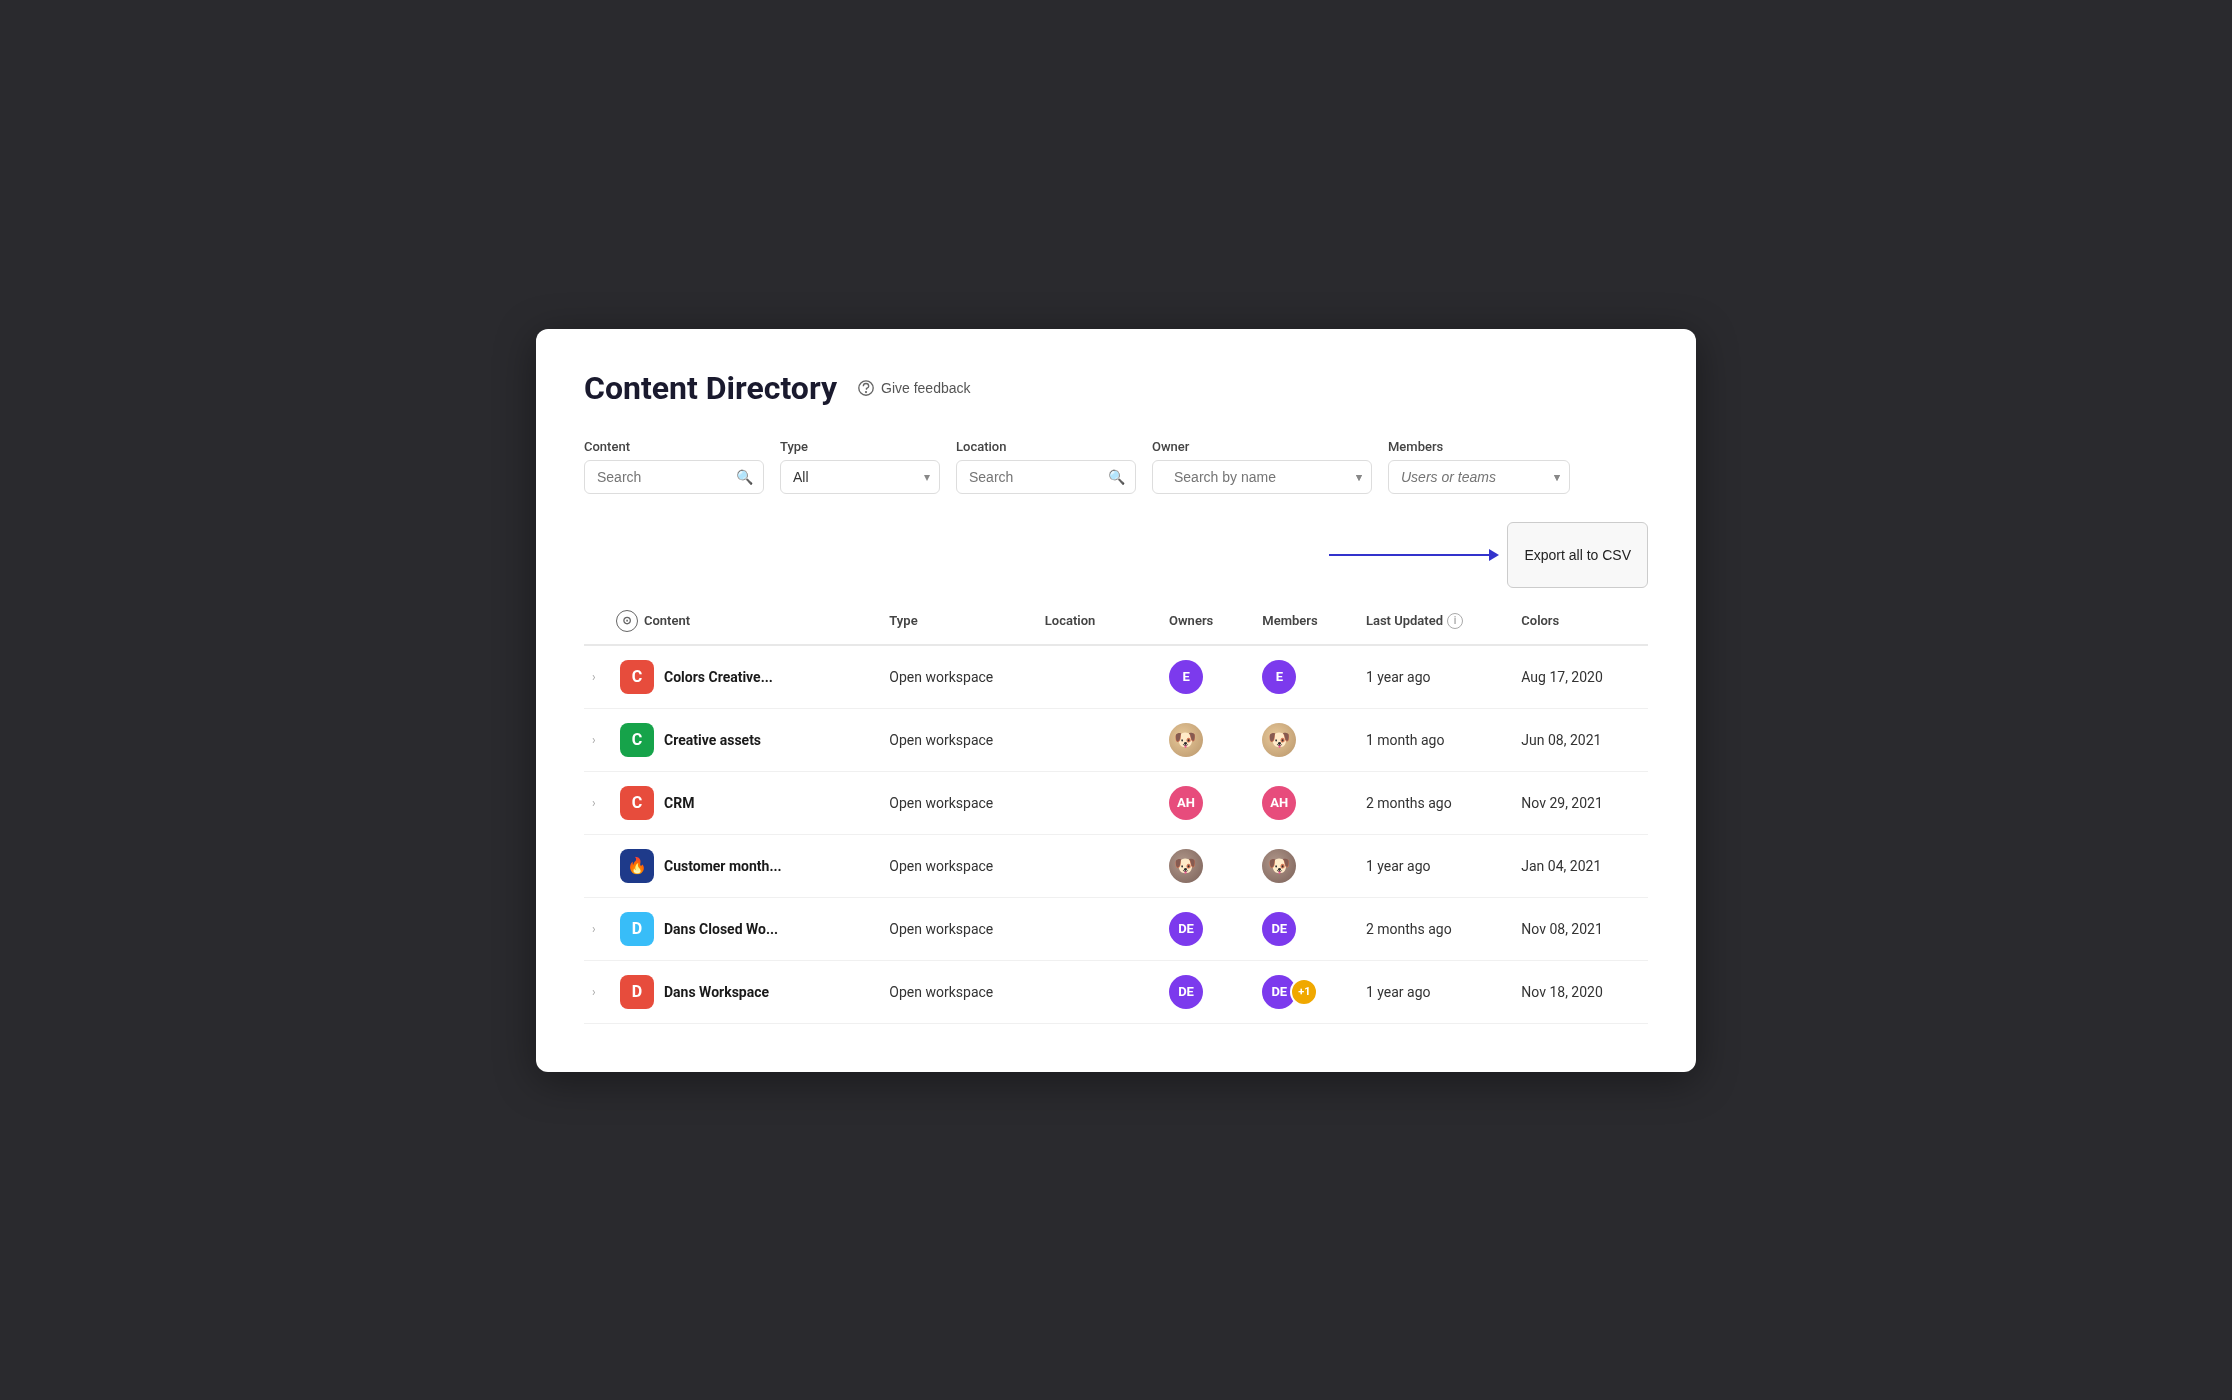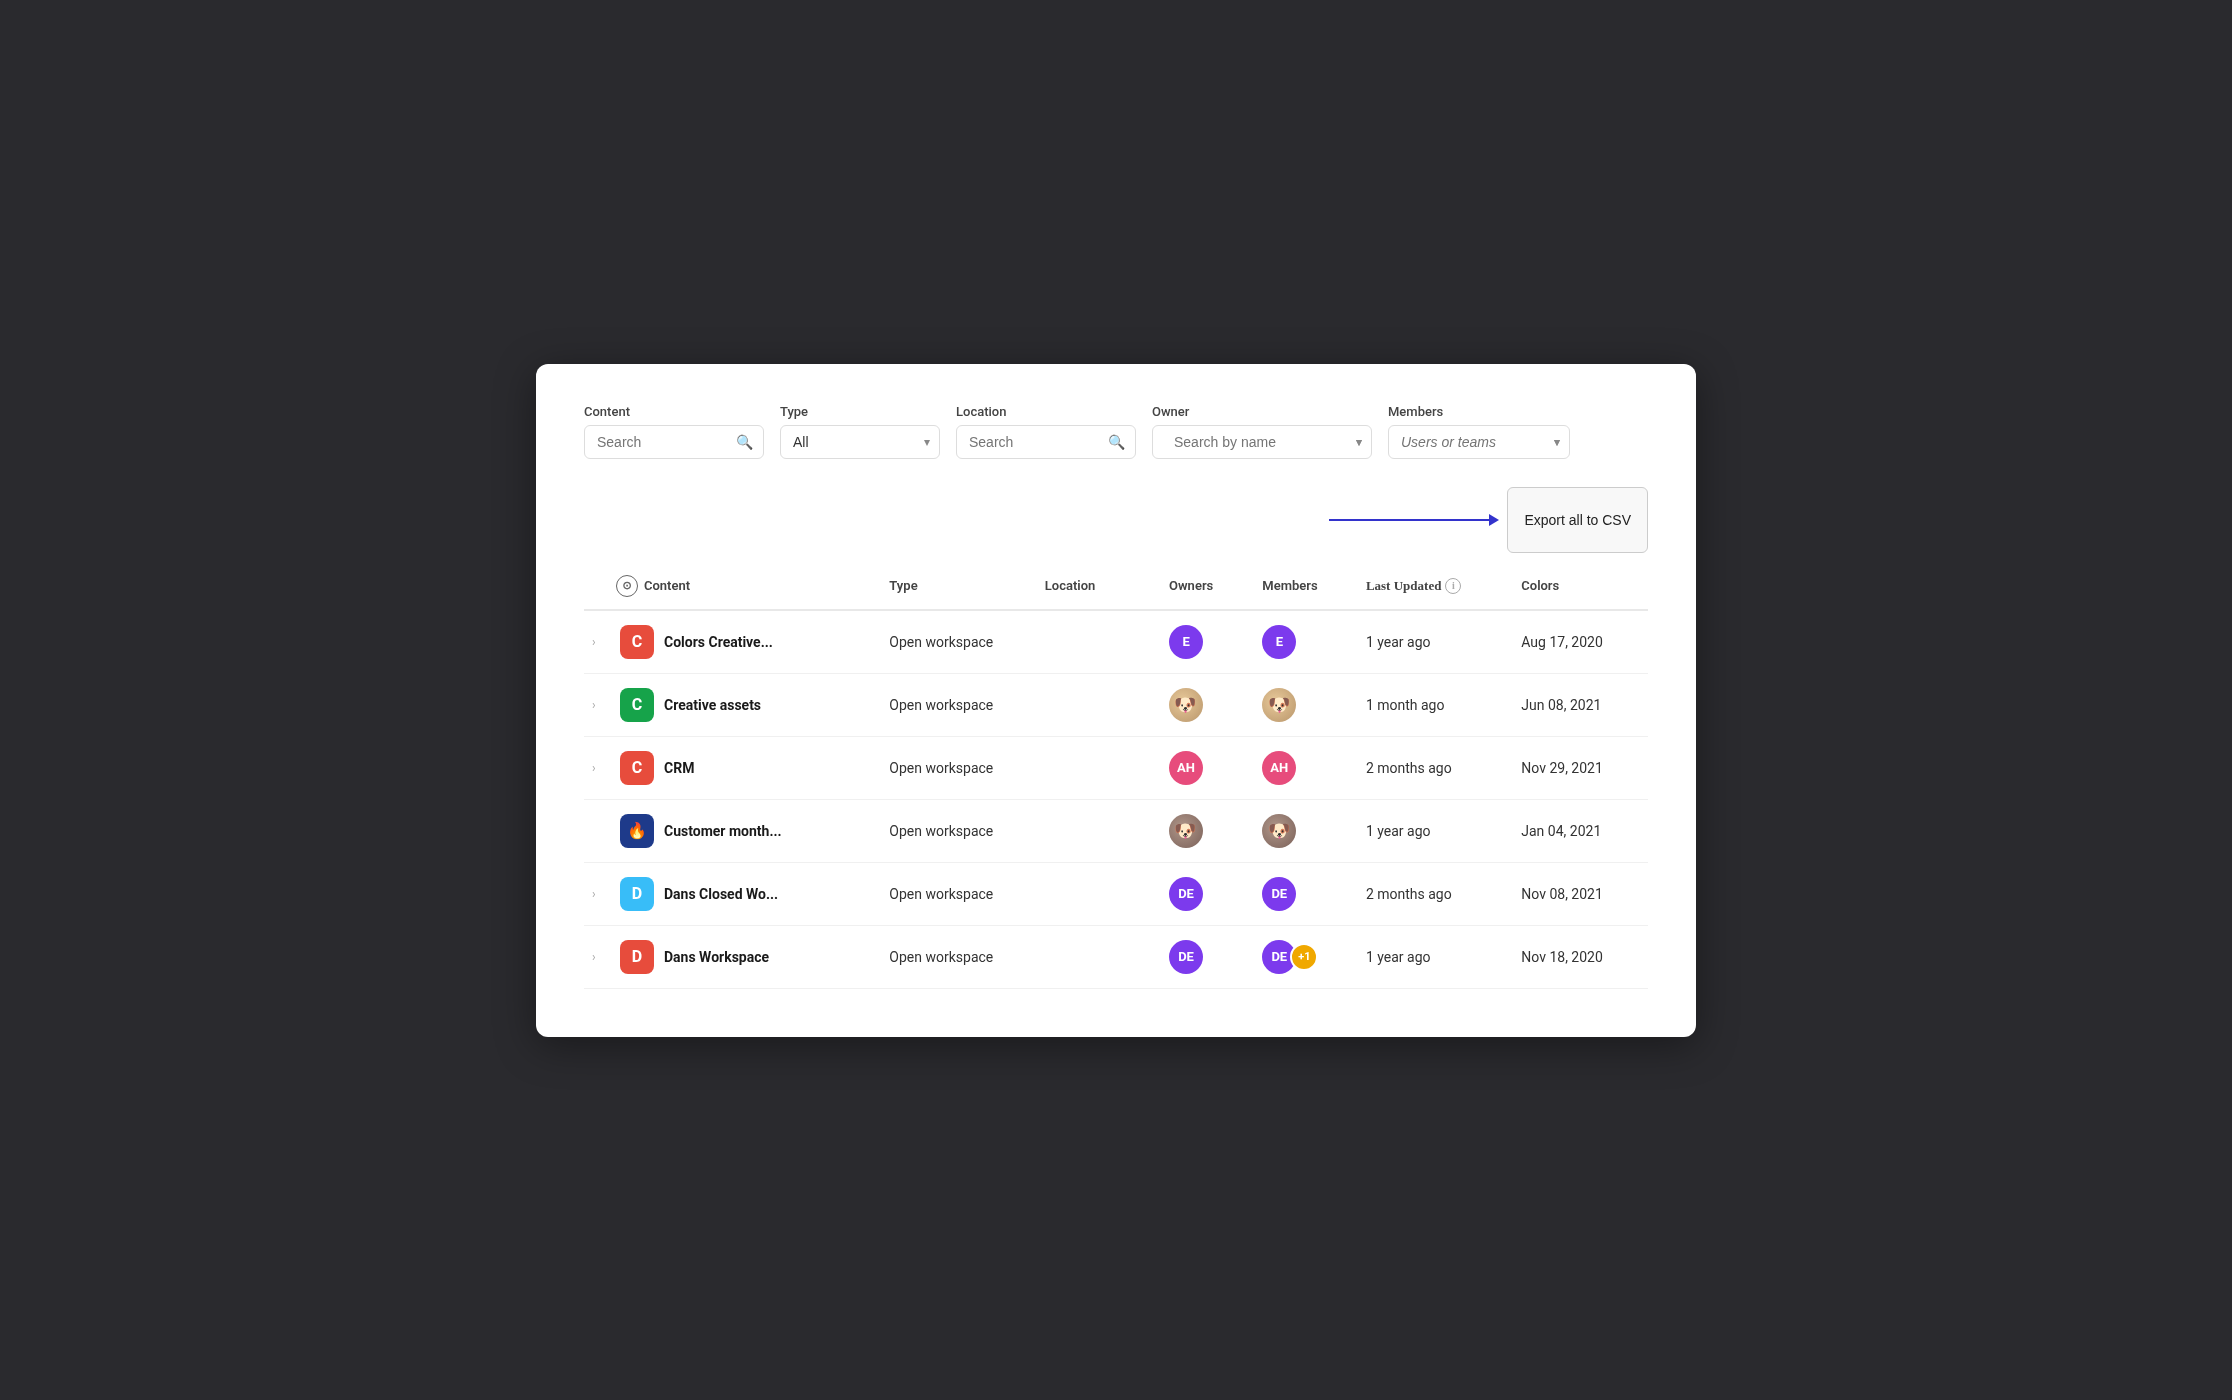--- a/index.html
+++ b/index.html
@@ -232,20 +232,31 @@
       display: inline-flex;
       align-items: center;
       justify-content: center;
     }
   </style>
 </head>
 <body>
 
 <div class="window">
 
+  <div class="header">
+    <h1 class="page-title">Content Directory</h1>
+    <button class="feedback-btn">
+      <svg viewBox="0 0 20 20" fill="none" stroke="#666" stroke-width="1.5">
+        <circle cx="10" cy="10" r="8"></circle>
+        <path d="M7 8c0-1.657 1.343-3 3-3s3 1.343 3 3c0 1.5-1.5 2-2.5 2.5V12"></path>
+        <circle cx="10" cy="14.5" r="0.5" fill="#666"></circle>
+      </svg>
+      <span>Give feedback</span>
+    </button>
+  </div>
 
   <div class="filters">
     <div class="filter-group">
       <label class="filter-label">Content</label>
       <div class="search-wrap">
         <input class="filter-input" type="text" style="width: 180px;" placeholder="Search">
         <span class="search-icon">🔍</span>
       </div>
     </div>
 
@@ -303,21 +314,21 @@
             <span style="display:inline-flex;align-items:center;gap:6px;">
               <span class="circle-icon">⊙</span>
               <span>Content</span>
             </span>
           </th>
           <th style="min-width:150px;">Type</th>
           <th style="min-width:120px;">Location</th>
           <th style="min-width:90px;">Owners</th>
           <th style="min-width:100px;">Members</th>
           <th style="min-width:150px;">
-            <span style="display:inline-flex;gap:4px;font-family:Liberation Serif, serif;">
+            <span style="display:inline-flex;gap:4px;">
               <span>Last Updated</span>
               <span class="info-icon">i</span>
             </span>
           </th>
           <th style="min-width:130px;">Colors</th>
         </tr>
       </thead>
       <tbody id="table-body">
 
       <tr>

